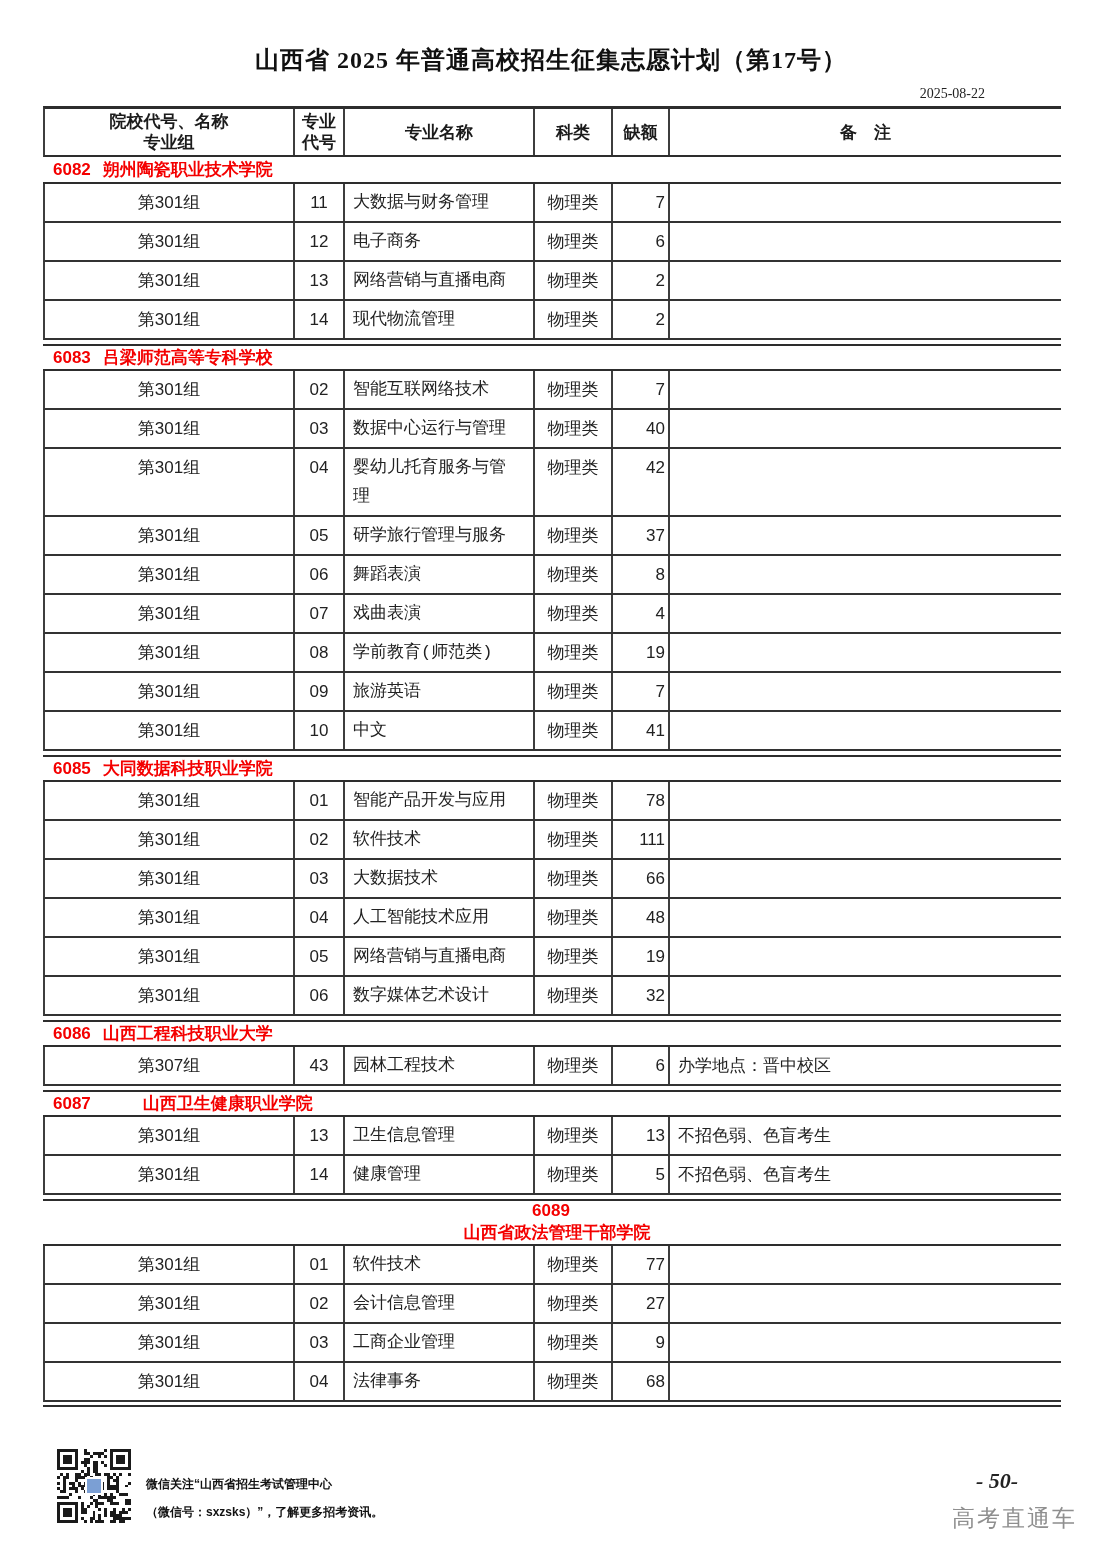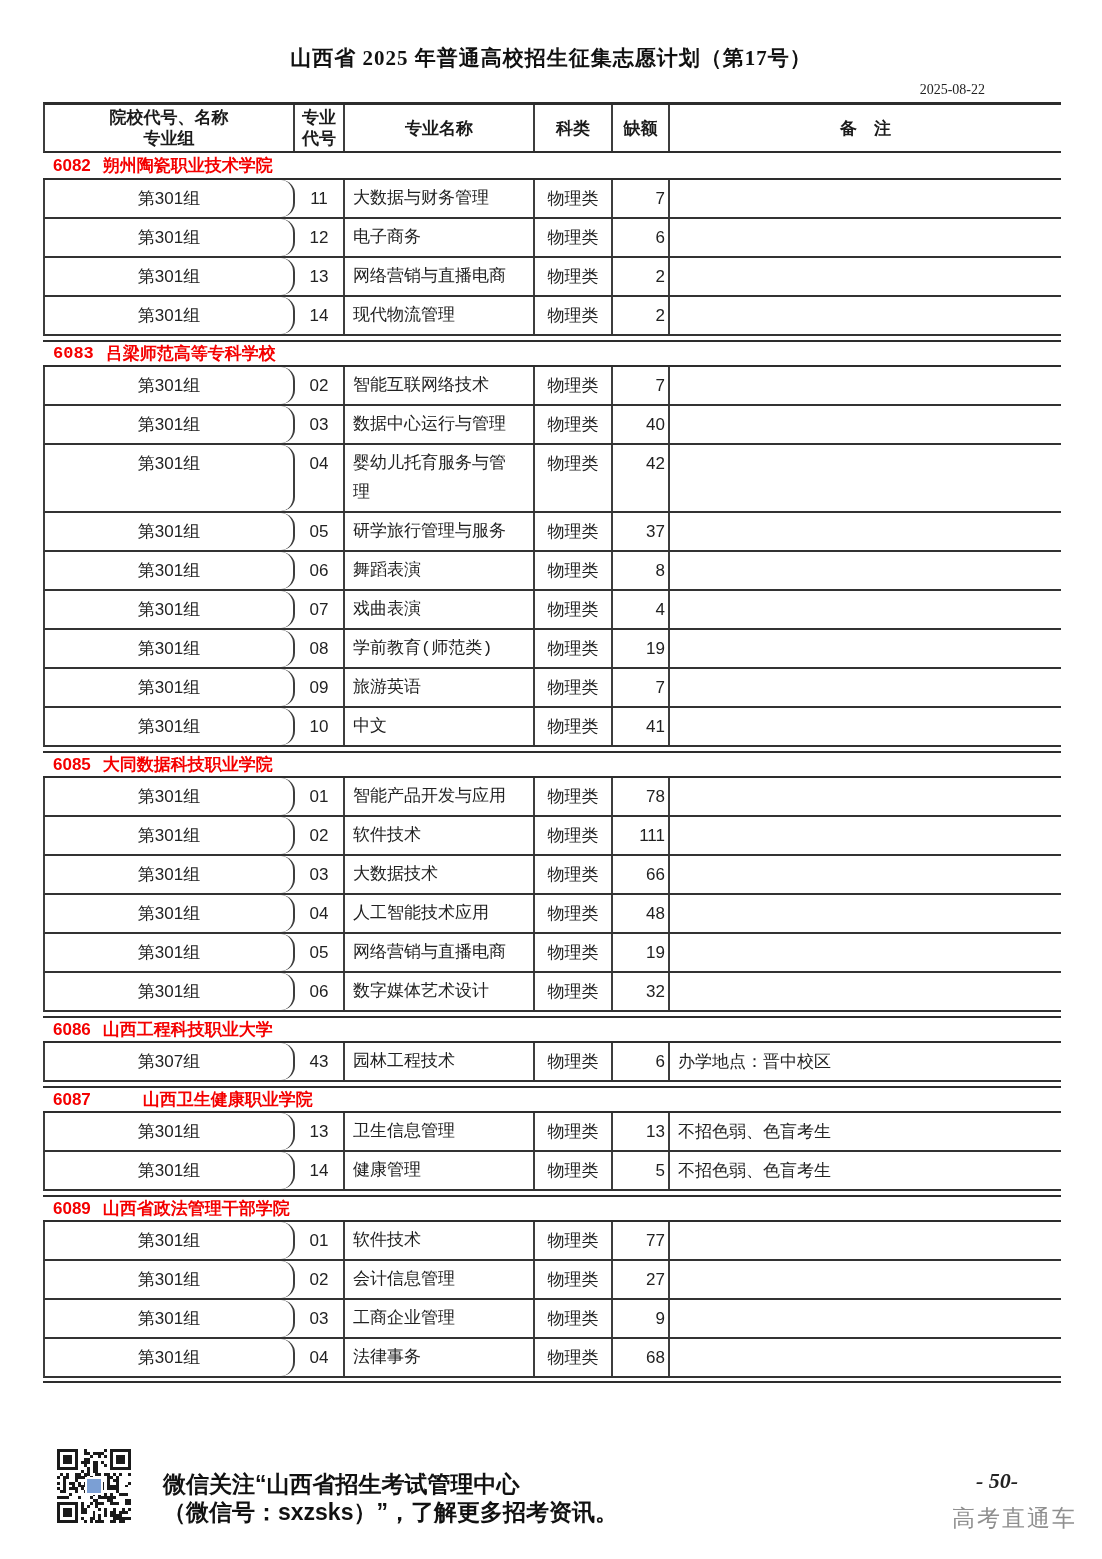--- a/index.html
+++ b/index.html
@@ -10,21 +10,21 @@
     color: #1b1b1b;
     position: relative;
     overflow: hidden;
   }
   .page { position: absolute; inset: 0; }
 
   .doc-title {
     margin-top: 44px;
     text-align: center;
     font-family: "Liberation Serif", "DejaVu Serif", serif;
-    font-size: 21px;
+    font-size: 24px;
     font-weight: bold;
     letter-spacing: 1px;
     color: #111;
   }
   .doc-date {
     width: 1018px; margin: 10px 0 4px 55px;
     text-align: right; padding-right: 88px;
     font-family: "Liberation Serif", "DejaVu Serif", serif;
     font-size: 14px; color: #222;
   }
@@ -66,33 +66,33 @@
     min-height: 38px;
   }
   .cell {
     display: flex; align-items: flex-start;
     border-right: 2px solid #3d3d3d;
     font-size: 17px; line-height: 29px;
     padding: 4px 0;
     color: #222;
   }
   .cell:last-child { border-right: none; }
-  .c-group   { justify-content: center; border-radius: 14px; }
+  .c-group   { justify-content: center; }
   .c-code    { justify-content: center; }
   .c-name    { padding-left: 8px; padding-right: 16px; white-space: pre-line; font-family: Liberation Mono, monospace; }
   .c-subject { justify-content: center; }
   .c-vacancy { justify-content: flex-end; padding-right: 3px; }
   .c-remark  { padding-left: 8px; }
 
   .table-end { border-top: 2px solid #2d2d2d; margin-top: 3px; }
 
   .footer-qr { position: absolute; left: 57px; top: 1448px; width: 74px; height: 76px; }
   .footer-text {
     position: absolute; left: 146px; top: 1470px;
-    font-size: 23px; font-weight: bold; line-height: 28px; color: #111; margin-left: 17px;
+    font-size: 12px; font-weight: bold; line-height: 28px; color: #111;
   }
   .page-number {
     position: absolute; left: 952px; top: 1468px; width: 90px;
     text-align: center;
     font-family: "Liberation Serif", "DejaVu Serif", serif;
     font-style: italic; font-size: 22px; font-weight: bold; color: #222;
   }
   .watermark {
     position: absolute; left: 952px; top: 1503px;
     font-size: 23px; letter-spacing: 2px;
@@ -163,21 +163,21 @@
           <div class="grid-row row">
             <div class="cell c-group">第301组</div>
             <div class="cell c-code">14</div>
             <div class="cell c-name">现代物流管理</div>
             <div class="cell c-subject">物理类</div>
             <div class="cell c-vacancy">2</div>
             <div class="cell c-remark"></div>
           </div>
         </div>
         <div class="section">
-          <div class="band" style="color: rgb(244, 0, 0); font-family: Liberation Mono, monospace;">
+          <div class="band" style="color: rgb(244, 0, 0);">
             <span class="band-code">6083</span>
             <span class="band-name">吕梁师范高等专科学校</span>
           </div>
           <div class="grid-row row">
             <div class="cell c-group">第301组</div>
             <div class="cell c-code">02</div>
             <div class="cell c-name">智能互联网络技术</div>
             <div class="cell c-subject">物理类</div>
             <div class="cell c-vacancy">7</div>
             <div class="cell c-remark"></div>
@@ -332,21 +332,21 @@
           <div class="grid-row row">
             <div class="cell c-group">第301组</div>
             <div class="cell c-code">14</div>
             <div class="cell c-name">健康管理</div>
             <div class="cell c-subject">物理类</div>
             <div class="cell c-vacancy">5</div>
             <div class="cell c-remark">不招色弱、色盲考生</div>
           </div>
         </div>
         <div class="section">
-          <div class="band" style="color: rgb(244, 0, 0);">
+          <div class="band" style="color: rgb(244, 0, 0); flex-direction: column;">
             <span class="band-code">6089</span>
             <span class="band-name">山西省政法管理干部学院</span>
           </div>
           <div class="grid-row row">
             <div class="cell c-group">第301组</div>
             <div class="cell c-code">01</div>
             <div class="cell c-name">软件技术</div>
             <div class="cell c-subject">物理类</div>
             <div class="cell c-vacancy">77</div>
             <div class="cell c-remark"></div>

